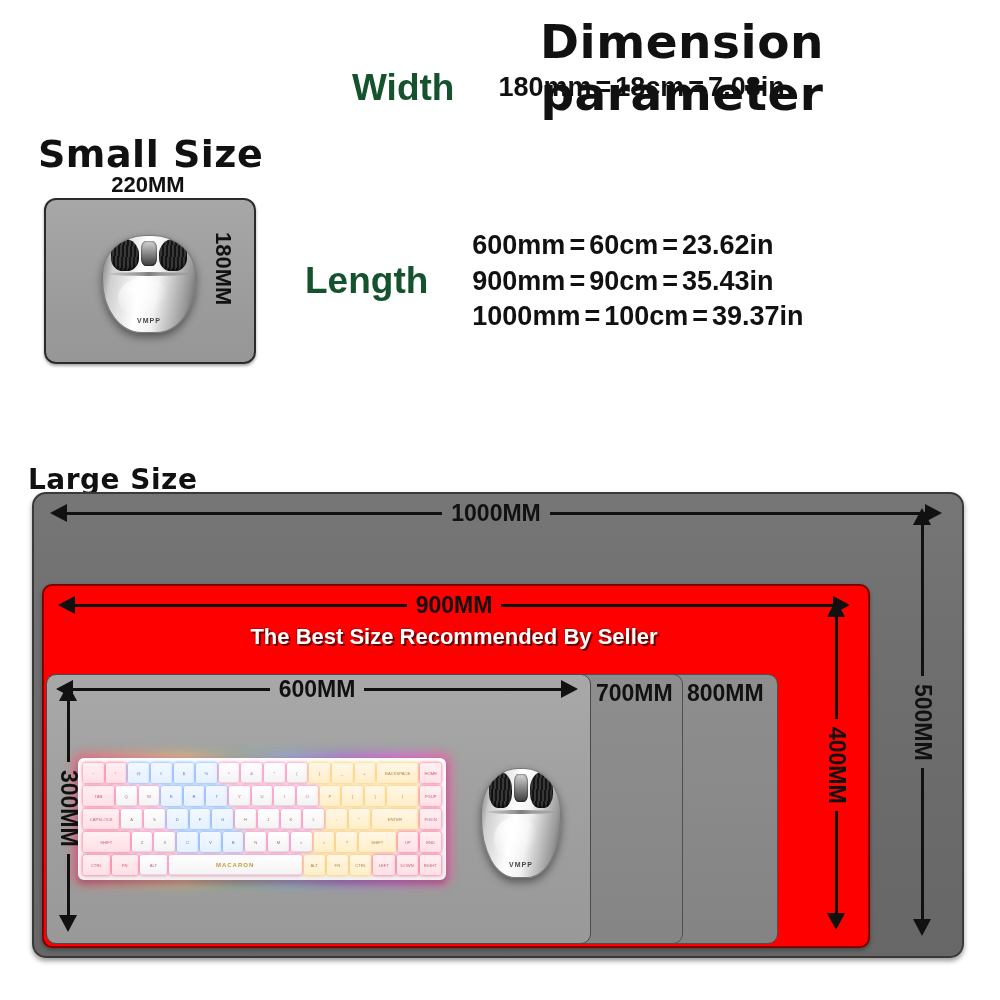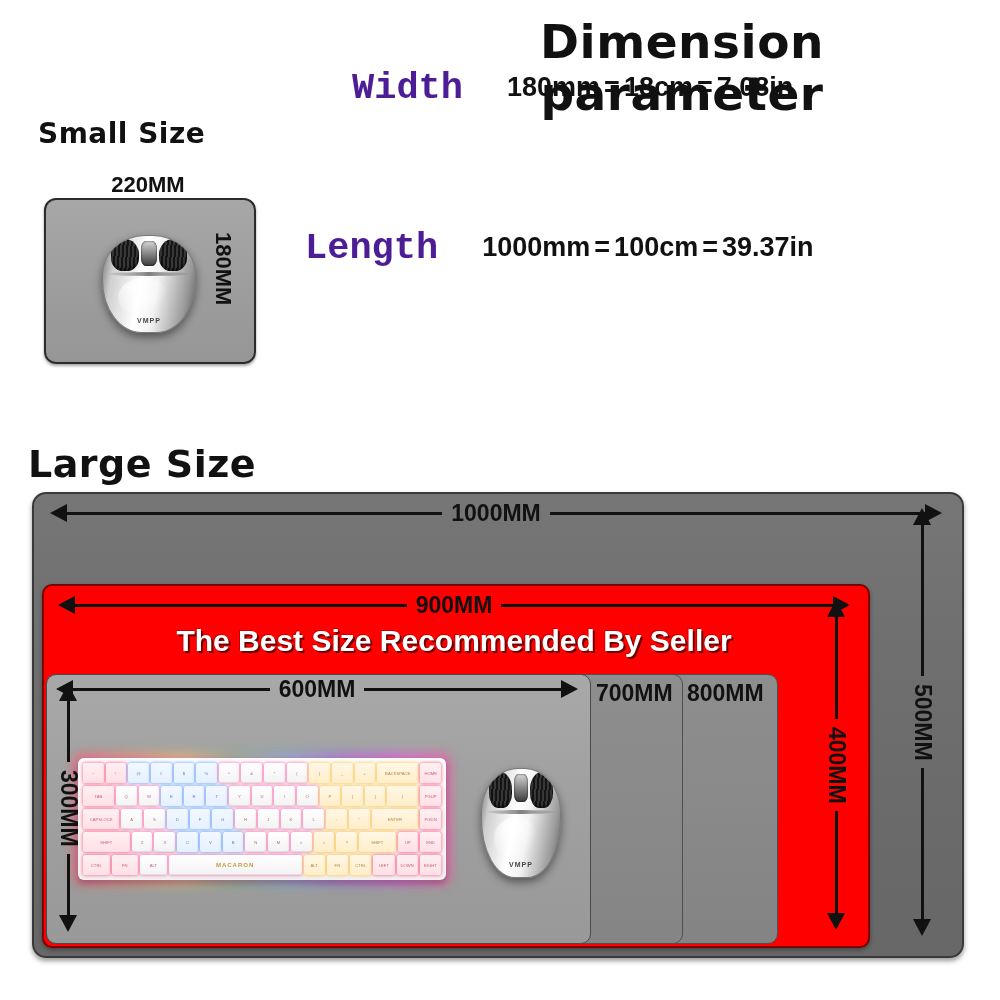--- a/index.html
+++ b/index.html
@@ -18,34 +18,34 @@
     font-weight:700;
     color:#111;
     letter-spacing:.5px;
     margin-top:13px;
   }
   #title{
     position:absolute;left:392px;top:3px;width:580px;
     font-size:47px;line-height:52px;text-align:center;
   }
   #small-size-title{
-    position:absolute;left:38px;top:100px;
+    position:absolute;left:38px;top:120px;
+    font-size:38px;line-height:42px;
+  }
+  #large-size-title{
+    position:absolute;left:28px;top:446px;
     font-size:28px;line-height:42px;
-  }
-  #large-size-title{
-    position:absolute;left:28px;top:430px;
-    font-size:38px;line-height:42px;
   }
 
   
   .spec-group{position:absolute;display:flex;align-items:center;}
   #width-group{left:352px;top:68px;}
   #length-group{left:305px;top:228px;}
   .spec-label{
-    font-family:Liberation Mono, monospace;font-weight:700;color:#4c1d95;
+    font-family:Liberation Sans, sans-serif;font-weight:700;color:#14532d;
     font-size:37px;line-height:40px;white-space:nowrap;padding-right:4px;
   }
   .brace{
     position:relative;width:34px;color:#111;
     font-family:"DejaVu Serif", serif;
     display:flex;align-items:center;justify-content:center;
     overflow:hidden;
   }
   .brace span{
     font-size:150px;line-height:0;font-weight:400;
@@ -186,21 +186,21 @@
   .strip-label{
     position:absolute;
     font-family:"Liberation Sans", sans-serif;font-weight:700;font-size:23px;color:#111;
     white-space:nowrap;
   }
   #label-700{left:596px;top:680px;}
   #label-800{left:687px;top:680px;}
 
   #best-size-text{
     position:absolute;left:42px;top:624px;width:824px;text-align:center;
-    font-family:"Liberation Sans", sans-serif;font-weight:700;font-size:30px;
+    font-family:"Liberation Sans", sans-serif;font-weight:700;font-size:22px;
     color:#ffffff;
     text-shadow:2px 2px 0 rgba(60,0,0,.75), -1px -1px 0 rgba(120,0,0,.4);
     white-space:nowrap;
   }
 
   
   #keyboard{
     position:absolute;left:78px;top:758px;width:368px;height:122px;
     background:linear-gradient(180deg,#fdfdfd,#f1f1f1);
     border-radius:6px;
@@ -250,20 +250,26 @@
       </div>
     </div>
   </div>
 
   <div class="spec-group" id="length-group">
     <div class="spec-label">Length</div>
     <div class="brace">
         <span>{</span>
       </div>
     <div class="spec-rows">
+      <div class="spec-row">
+        <span>600mm</span><span class="eq">=</span><span>60cm</span><span class="eq">=</span><span>23.62in</span>
+      </div>
+      <div class="spec-row">
+        <span>900mm</span><span class="eq">=</span><span>90cm</span><span class="eq">=</span><span>35.43in</span>
+      </div>
       <div class="spec-row">
         <span>1000mm</span><span class="eq">=</span><span>100cm</span><span class="eq">=</span><span>39.37in</span>
       </div>
     </div>
   </div>
 
   <div id="small-size-title" class="hand">Small Size</div>
   <div id="small-pad-w-label">220MM</div>
   <div id="small-pad"></div>
   <div id="small-pad-h-label">180MM</div>

